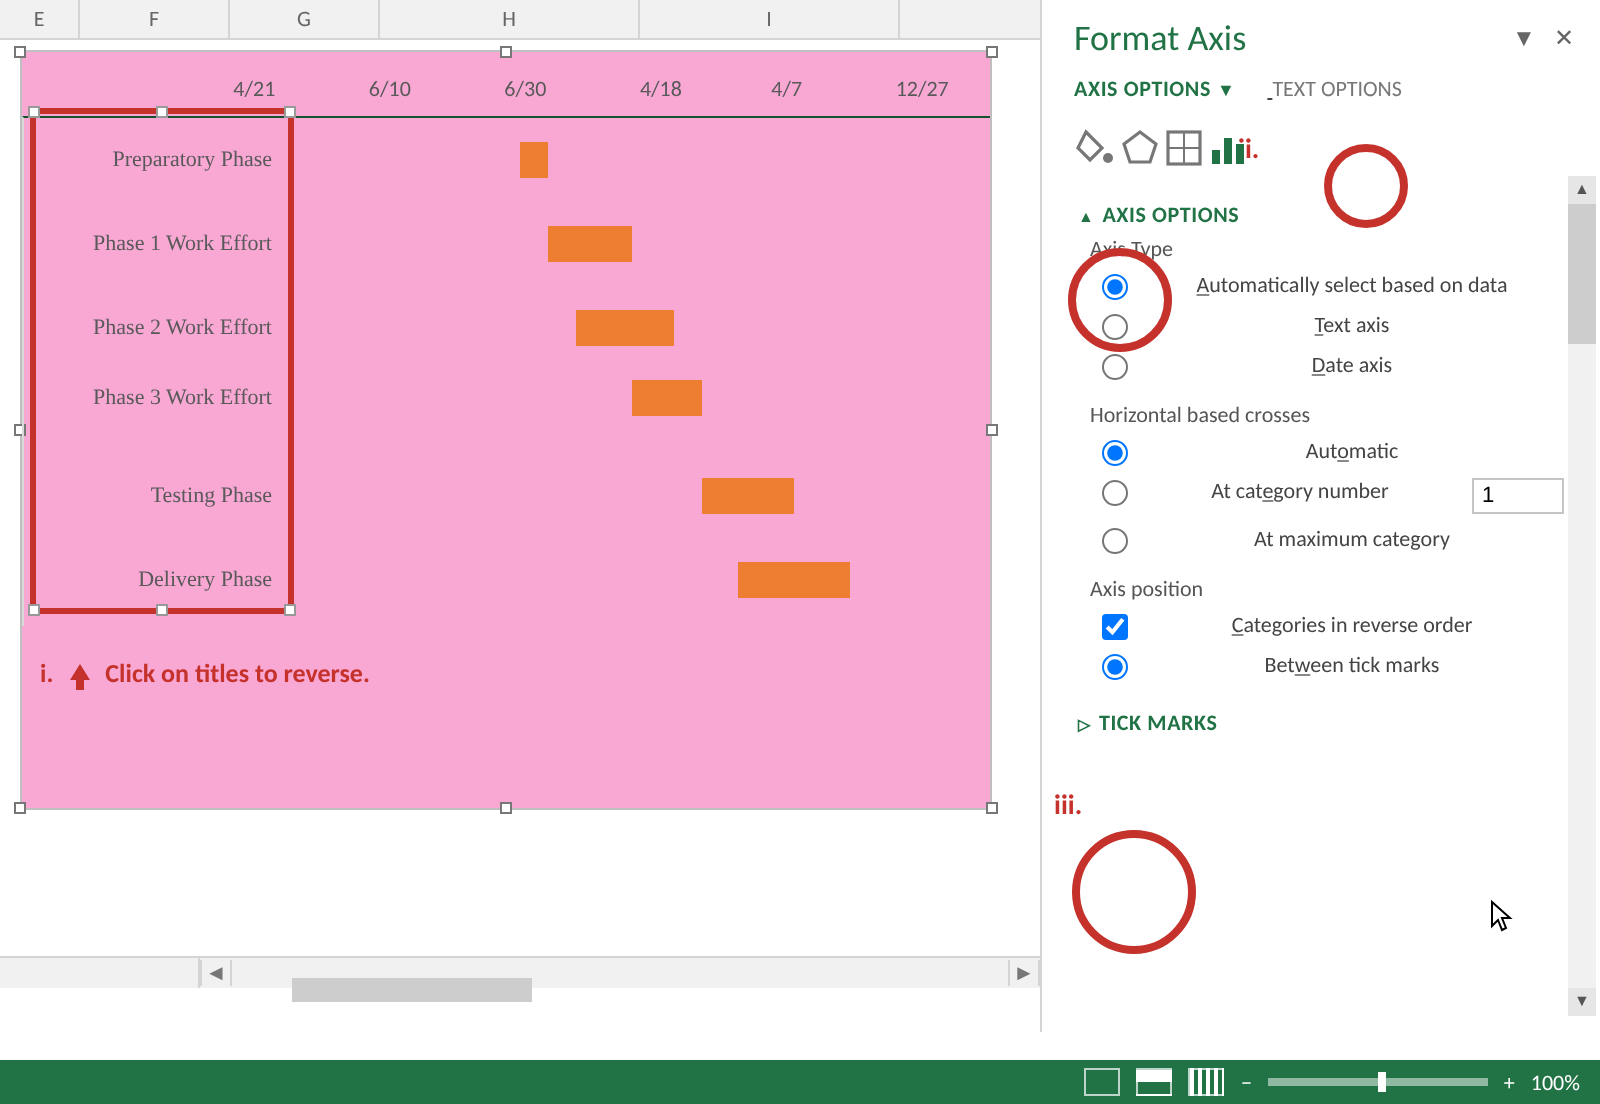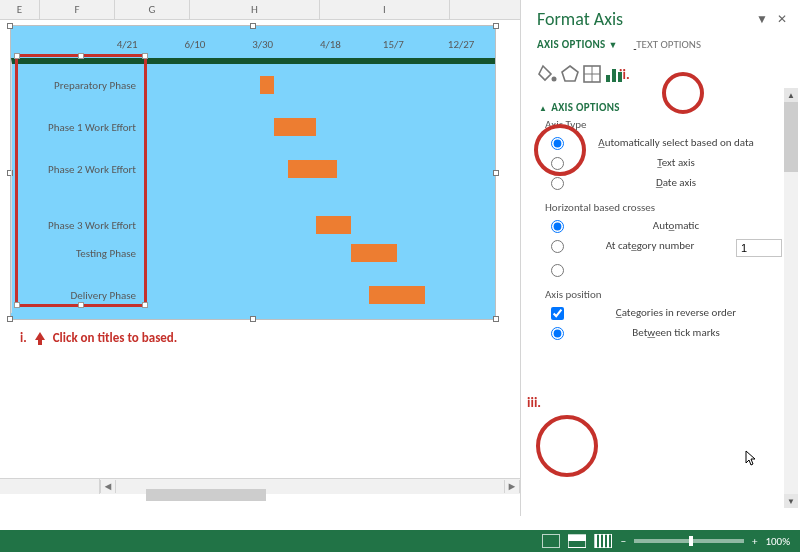--- a/index.html
+++ b/index.html
@@ -13,30 +13,30 @@
     height: 552px;
     overflow: hidden;
     position: relative;
   }
   
   .sheet { position: absolute; left: 0; top: 0; width:520px; height:516px; background:#fff; }
   .col-headers { position:absolute; top:0; left:0; width:520px; height:20px; display:flex; border-bottom:1px solid #d4d4d4; background:#f1f1f1; }
   .col-headers div { border-right:1px solid #d4d4d4; text-align:center; line-height:20px; color:#666; }
   .col-headers .cE{width:40px;} .cF{width:75px;} .cG{width:75px;} .cH{width:130px;} .cI{width:130px;}
   .chart-box {
-    position:absolute; left:10px; top:25px; width:486px; height:295px;
-    border:1px solid #bfbfbf; background:#7dd3fc;
+    position:absolute; left:10px; top:25px; width:486px; height:380px;
+    border:1px solid #bfbfbf; background:#f9a8d4;
   }
   .chart-handle { position:absolute; width:6px; height:6px; background:#fff; border:1px solid #777; }
   .ch-nw{left:-4px;top:-3px;} .ch-n{left:50%;top:-3px;margin-left:-3px;} .ch-ne{right:-4px;top:-3px;}
   .ch-w{left:-4px;top:50%;margin-top:-3px;} .ch-e{right:-4px;top:50%;margin-top:-3px;}
   .ch-sw{left:-4px;bottom:-3px;} .ch-s{left:50%;bottom:-3px;margin-left:-3px;} .ch-se{right:-4px;bottom:-3px;}
   .x-axis { position:absolute; top:12px; left:0; width:100%; height:14px; }
   .tick { position:absolute; font-size:11px; color:#595959; transform:translateX(-50%);}
-  .plot { position:absolute; left:0; top:32px; width:100%; height:255px; border-left:1px solid #d9d9d9; border-top:6px solid #14532d;}
+  .plot { position:absolute; left:0; top:32px; width:100%; height:255px; border-left:1px solid #d9d9d9; border-top:1px solid #14532d;font-family:Liberation Serif, serif;}
   .row { position:absolute; left:0; width:100%; height:42px; display:flex; align-items:center; }
   .row .cat { width:132px; text-align:right; padding-right:8px; font-size:11px; color:#595959; }
   .row .barcell { flex:1; position:relative; height:100%; }
   .bar { position:absolute; top:50%; height:18px; margin-top:-9px; background:#ed7d31; }
   .cat-select {
     position:absolute; left:15px; top:54px; width:132px; height:253px;
     border:3px solid #C5312B; border-radius:4px; pointer-events:none;
   }
   .cat-select-handle{position:absolute;width:6px;height:6px;background:#fff;border:1px solid #999;}
   .annot {
@@ -119,23 +119,23 @@
     <div class="chart-handle ch-ne"></div>
     <div class="chart-handle ch-w"></div>
     <div class="chart-handle ch-e"></div>
     <div class="chart-handle ch-sw"></div>
     <div class="chart-handle ch-s"></div>
     <div class="chart-handle ch-se"></div>
 
     <div class="x-axis">
       <span class="tick" style="left:24%">4/21</span>
       <span class="tick" style="left:38%">6/10</span>
-      <span class="tick" style="left:52%">3/30</span>
+      <span class="tick" style="left:52%">6/30</span>
       <span class="tick" style="left:66%">4/18</span>
-      <span class="tick" style="left:79%">15/7</span>
+      <span class="tick" style="left:79%">4/7</span>
       <span class="tick" style="left:93%">12/27</span>
     </div>
 
     <div class="plot">
       <div class="row" style="top:0px">
           <div class="cat">Preparatory Phase</div>
           <div class="barcell">
             <div class="bar" style="left:33%;width:4%"></div>
           </div>
         </div>
@@ -144,21 +144,21 @@
           <div class="barcell">
             <div class="bar" style="left:37%;width:12%"></div>
           </div>
         </div>
       <div class="row" style="top:84px">
           <div class="cat">Phase 2 Work Effort</div>
           <div class="barcell">
             <div class="bar" style="left:41%;width:14%"></div>
           </div>
         </div>
-      <div class="row" style="top:140px">
+      <div class="row" style="top:119px">
           <div class="cat">Phase 3 Work Effort</div>
           <div class="barcell">
             <div class="bar" style="left:49%;width:10%"></div>
           </div>
         </div>
       <div class="row" style="top:168px">
           <div class="cat">Testing Phase</div>
           <div class="barcell">
             <div class="bar" style="left:59%;width:13%"></div>
           </div>
@@ -179,21 +179,21 @@
     <div class="cat-select-handle" style="right:-4px;bottom:-4px"></div>
     <div class="cat-select-handle" style="left:50%;top:-4px;margin-left:-3px"></div>
     <div class="cat-select-handle" style="left:50%;bottom:-4px;margin-left:-3px"></div>
   </div>
 
   <div class="annot">
     <span>i.</span>
     <svg width="14" height="14" viewBox="0 0 14 14">
         <path d="M7 1 L12 9 L9 9 L9 14 L5 14 L5 9 L2 9 Z" fill="#C5312B"></path>
       </svg>
-    <span>Click on titles to based.</span>
+    <span>Click on titles to reverse.</span>
   </div>
 
   <div class="hscroll">
     <div class="tab"></div>
     <div class="arrow">◄</div>
     <div class="track">
         <div class="thumb"></div>
       </div>
     <div class="arrow">►</div>
   </div>
@@ -257,32 +257,34 @@
       <input type="radio" checked="" style="">
       <span class="lab">Aut<span class="under">o</span>matic</span>
     </div>
   <div class="radio-row">
       <input type="radio" style="">
       <span class="lab">At cat<span class="under">e</span>gory number</span>
       <input class="num-input" value="1" style="">
     </div>
   <div class="radio-row">
       <input type="radio" style="">
+      <span class="lab">At maximum cate<span class="under">g</span>ory</span>
     </div>
 
   <div class="sub" style="padding-top:8px">Axis position</div>
   <div class="radio-row">
       <input type="checkbox" checked="" style="">
       <span class="lab"><span class="under">C</span>ategories in reverse order</span>
     </div>
   <div class="radio-row">
       <input type="radio" checked="" style="">
       <span class="lab">Bet<span class="under">w</span>een tick marks</span>
     </div>
 
+  <div class="section-title" style="padding-top:12px"><span class="tri">▷</span><span>TICK MARKS</span></div>
 
   <div class="pane-scroll">
     <div class="ps-btn">▲</div>
     <div class="ps-track">
         <div class="ps-thumb"></div>
       </div>
     <div class="ps-btn" style="position:absolute;bottom:0">▼</div>
   </div>
 </div>
 

